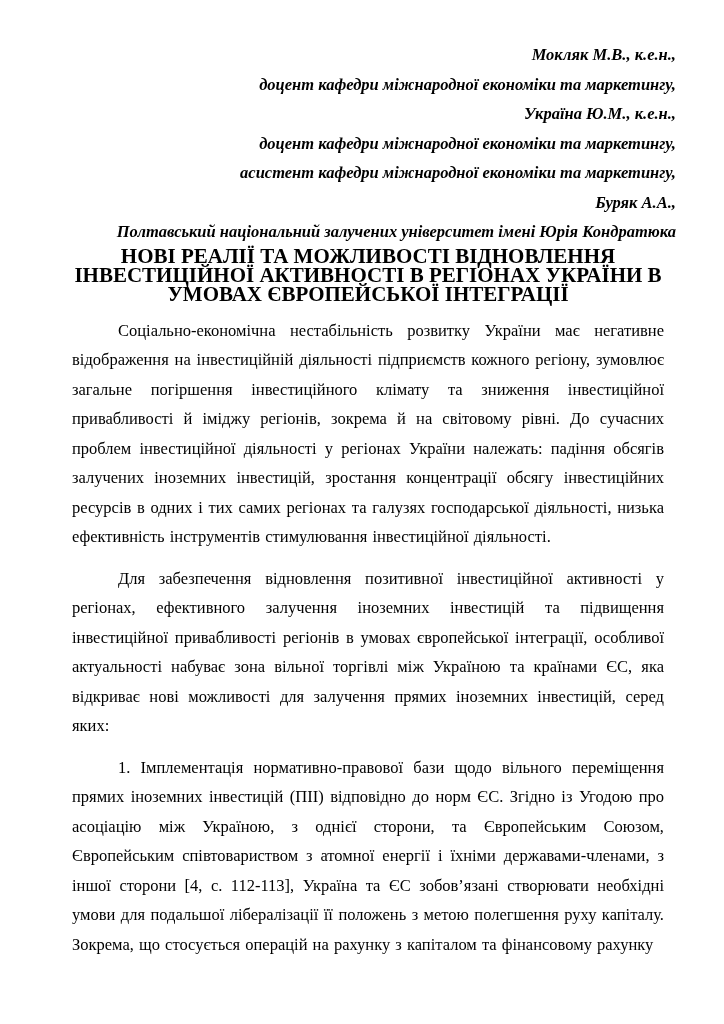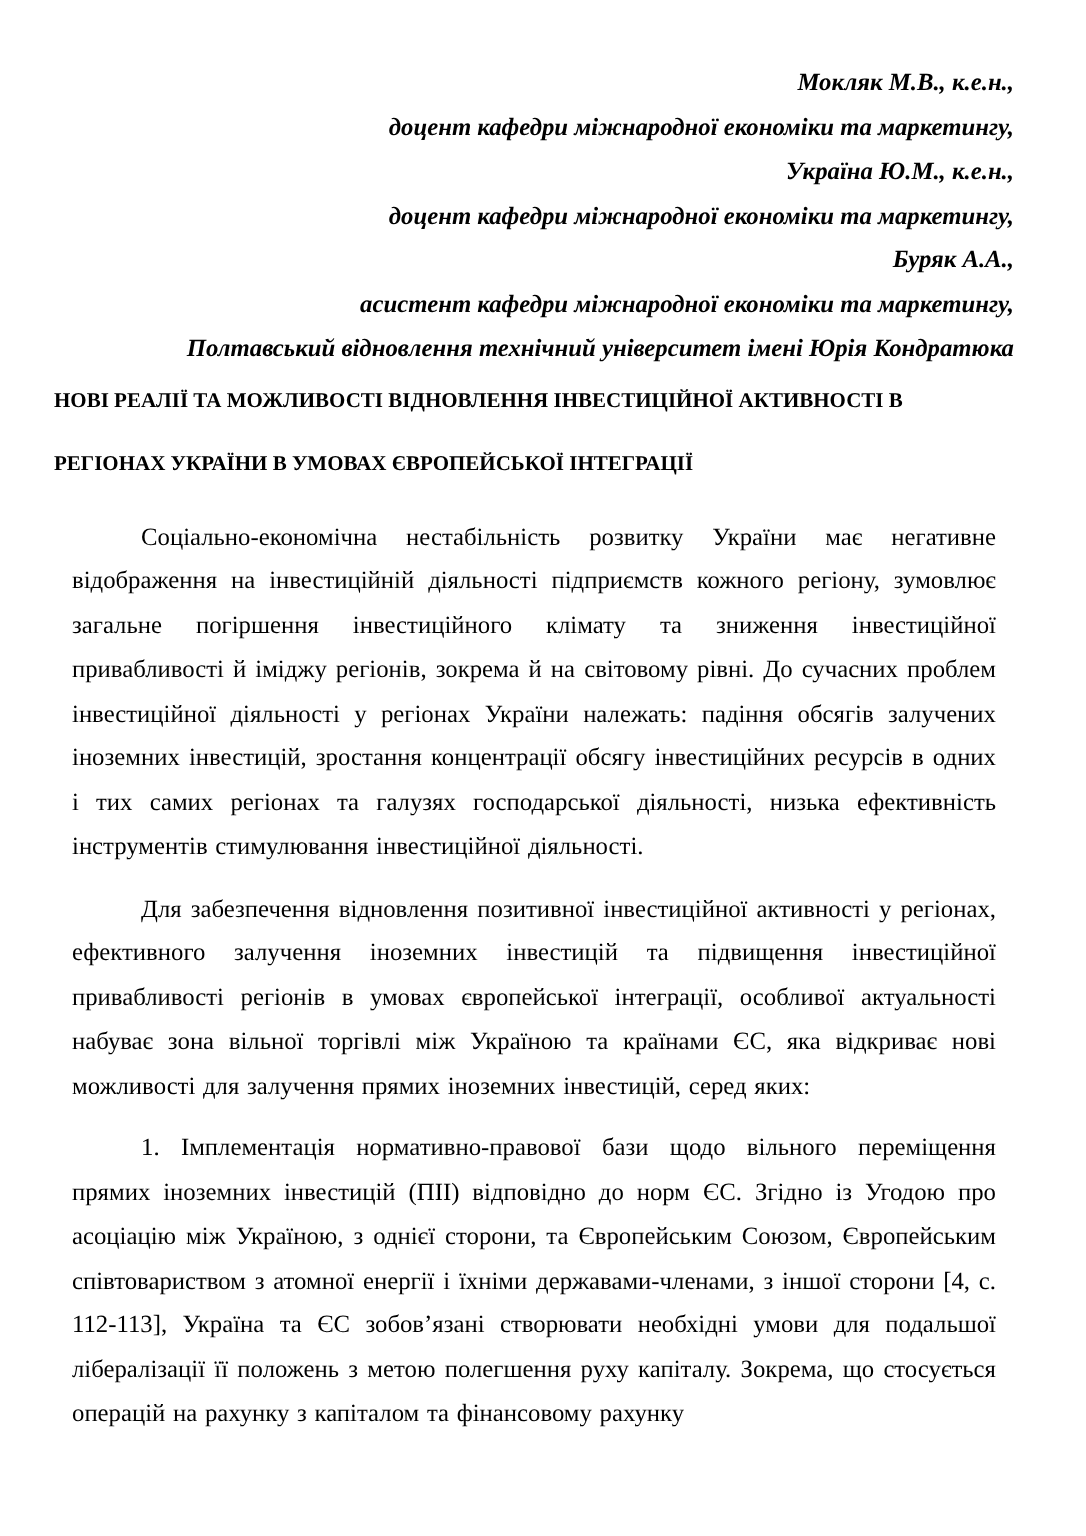--- a/index.html
+++ b/index.html
@@ -12,59 +12,60 @@
     width: 724px;
     height: 1024px;
     font-family: "Liberation Serif", "DejaVu Serif", serif;
     color: #000000;
     overflow: hidden;
   }
   .page {
     width: 724px;
     height: 1024px;
     background: #ffffff;
-    padding: 40px 48px 30px 36px;
+    padding: 40px 48px 30px 60px;
     font-size: 16.5px;
     line-height: 29.5px;
   }
   .authors-block {
     text-align: right;
     font-weight: bold;
     font-style: italic;
   }
   .authors-block .hdr-line {
     white-space: normal;
   }
   .paper-title {
     margin: 0;
+    text-align: center;
     font-weight: bold;
     font-style: normal;
-    font-size: 14px;
-    line-height: 42px;
+    font-size: 21px;
+    line-height: 19px;
   }
   .article-body p {
     margin: 12px;
     text-align: justify;
     text-indent: 46px;
     word-spacing: 1px;
   }
 </style>
 </head>
 <body>
 
 <div class="page">
 
   <div class="authors-block">
     <div class="hdr-line">Мокляк М.В., к.е.н.,</div>
     <div class="hdr-line">доцент кафедри міжнародної економіки та маркетингу,</div>
     <div class="hdr-line">Україна Ю.М., к.е.н.,</div>
     <div class="hdr-line">доцент кафедри міжнародної економіки та маркетингу,</div>
+    <div class="hdr-line">асистент кафедри міжнародної економіки та маркетингу,</div>
     <div class="hdr-line">Буряк А.А.,</div>
-    <div class="hdr-line">асистент кафедри міжнародної економіки та маркетингу,</div>
-    <div class="hdr-line">Полтавський відновлення технічний університет імені Юрія Кондратюка</div>
+    <div class="hdr-line">Полтавський національний залучених університет імені Юрія Кондратюка</div>
   </div>
 
   <h1 class="paper-title">НОВІ РЕАЛІЇ ТА МОЖЛИВОСТІ ВІДНОВЛЕННЯ ІНВЕСТИЦІЙНОЇ АКТИВНОСТІ В РЕГІОНАХ УКРАЇНИ В УМОВАХ ЄВРОПЕЙСЬКОЇ ІНТЕГРАЦІЇ</h1>
 
   <div class="article-body">
     <p>Соціально-економічна нестабільність розвитку України має негативне відображення на інвестиційній діяльності підприємств кожного регіону, зумовлює загальне погіршення інвестиційного клімату та зниження інвестиційної привабливості й іміджу регіонів, зокрема й на світовому рівні. До сучасних проблем інвестиційної діяльності у регіонах України належать: падіння обсягів залучених іноземних інвестицій, зростання концентрації обсягу інвестиційних ресурсів в одних і тих самих регіонах та галузях господарської діяльності, низька ефективність інструментів стимулювання інвестиційної діяльності.</p>
     <p>Для забезпечення відновлення позитивної інвестиційної активності у регіонах, ефективного залучення іноземних інвестицій та підвищення інвестиційної привабливості регіонів в умовах європейської інтеграції, особливої актуальності набуває зона вільної торгівлі між Україною та країнами ЄС, яка відкриває нові можливості для залучення прямих іноземних інвестицій, серед яких:</p>
     <p>1. Імплементація нормативно-правової бази щодо вільного переміщення прямих іноземних інвестицій (ПІІ) відповідно до норм ЄС. Згідно із Угодою про асоціацію між Україною, з однієї сторони, та Європейським Союзом, Європейським співтовариством з атомної енергії і їхніми державами-членами, з іншої сторони [4, с. 112-113], Україна та ЄС зобов’язані створювати необхідні умови для подальшої лібералізації її положень з метою полегшення руху капіталу. Зокрема, що стосується операцій на рахунку з капіталом та фінансовому рахунку</p>
   </div>
 

